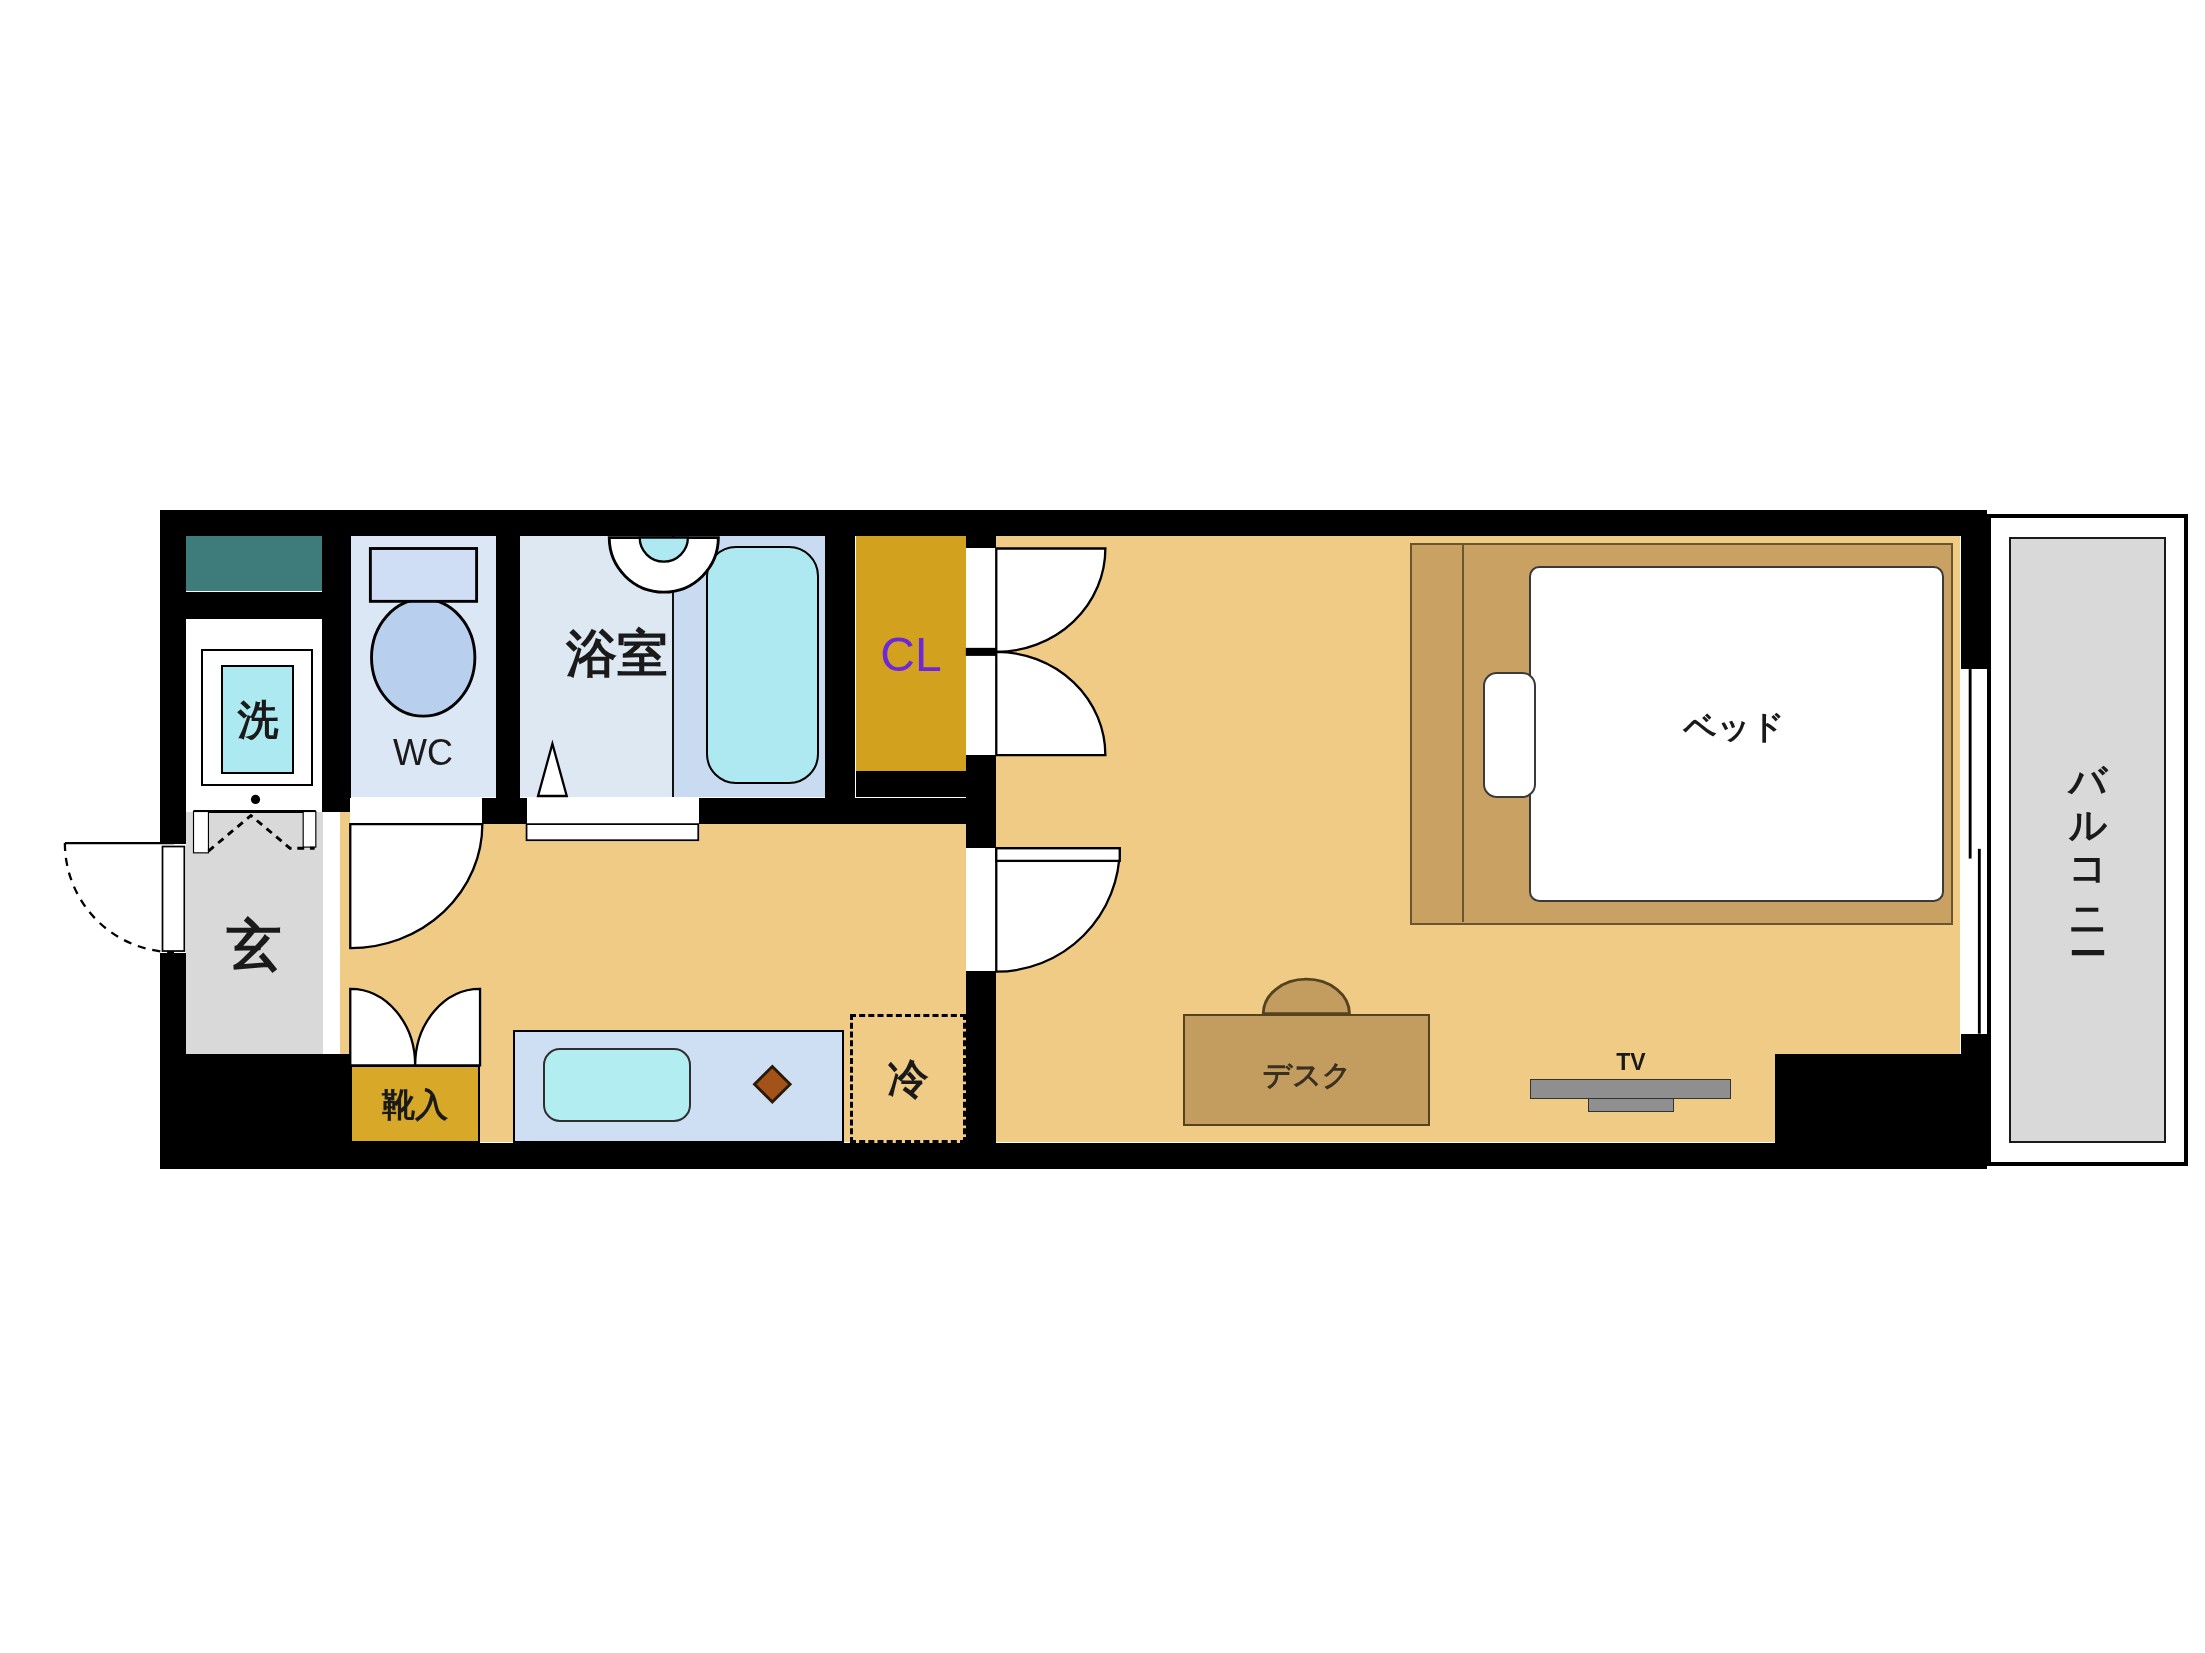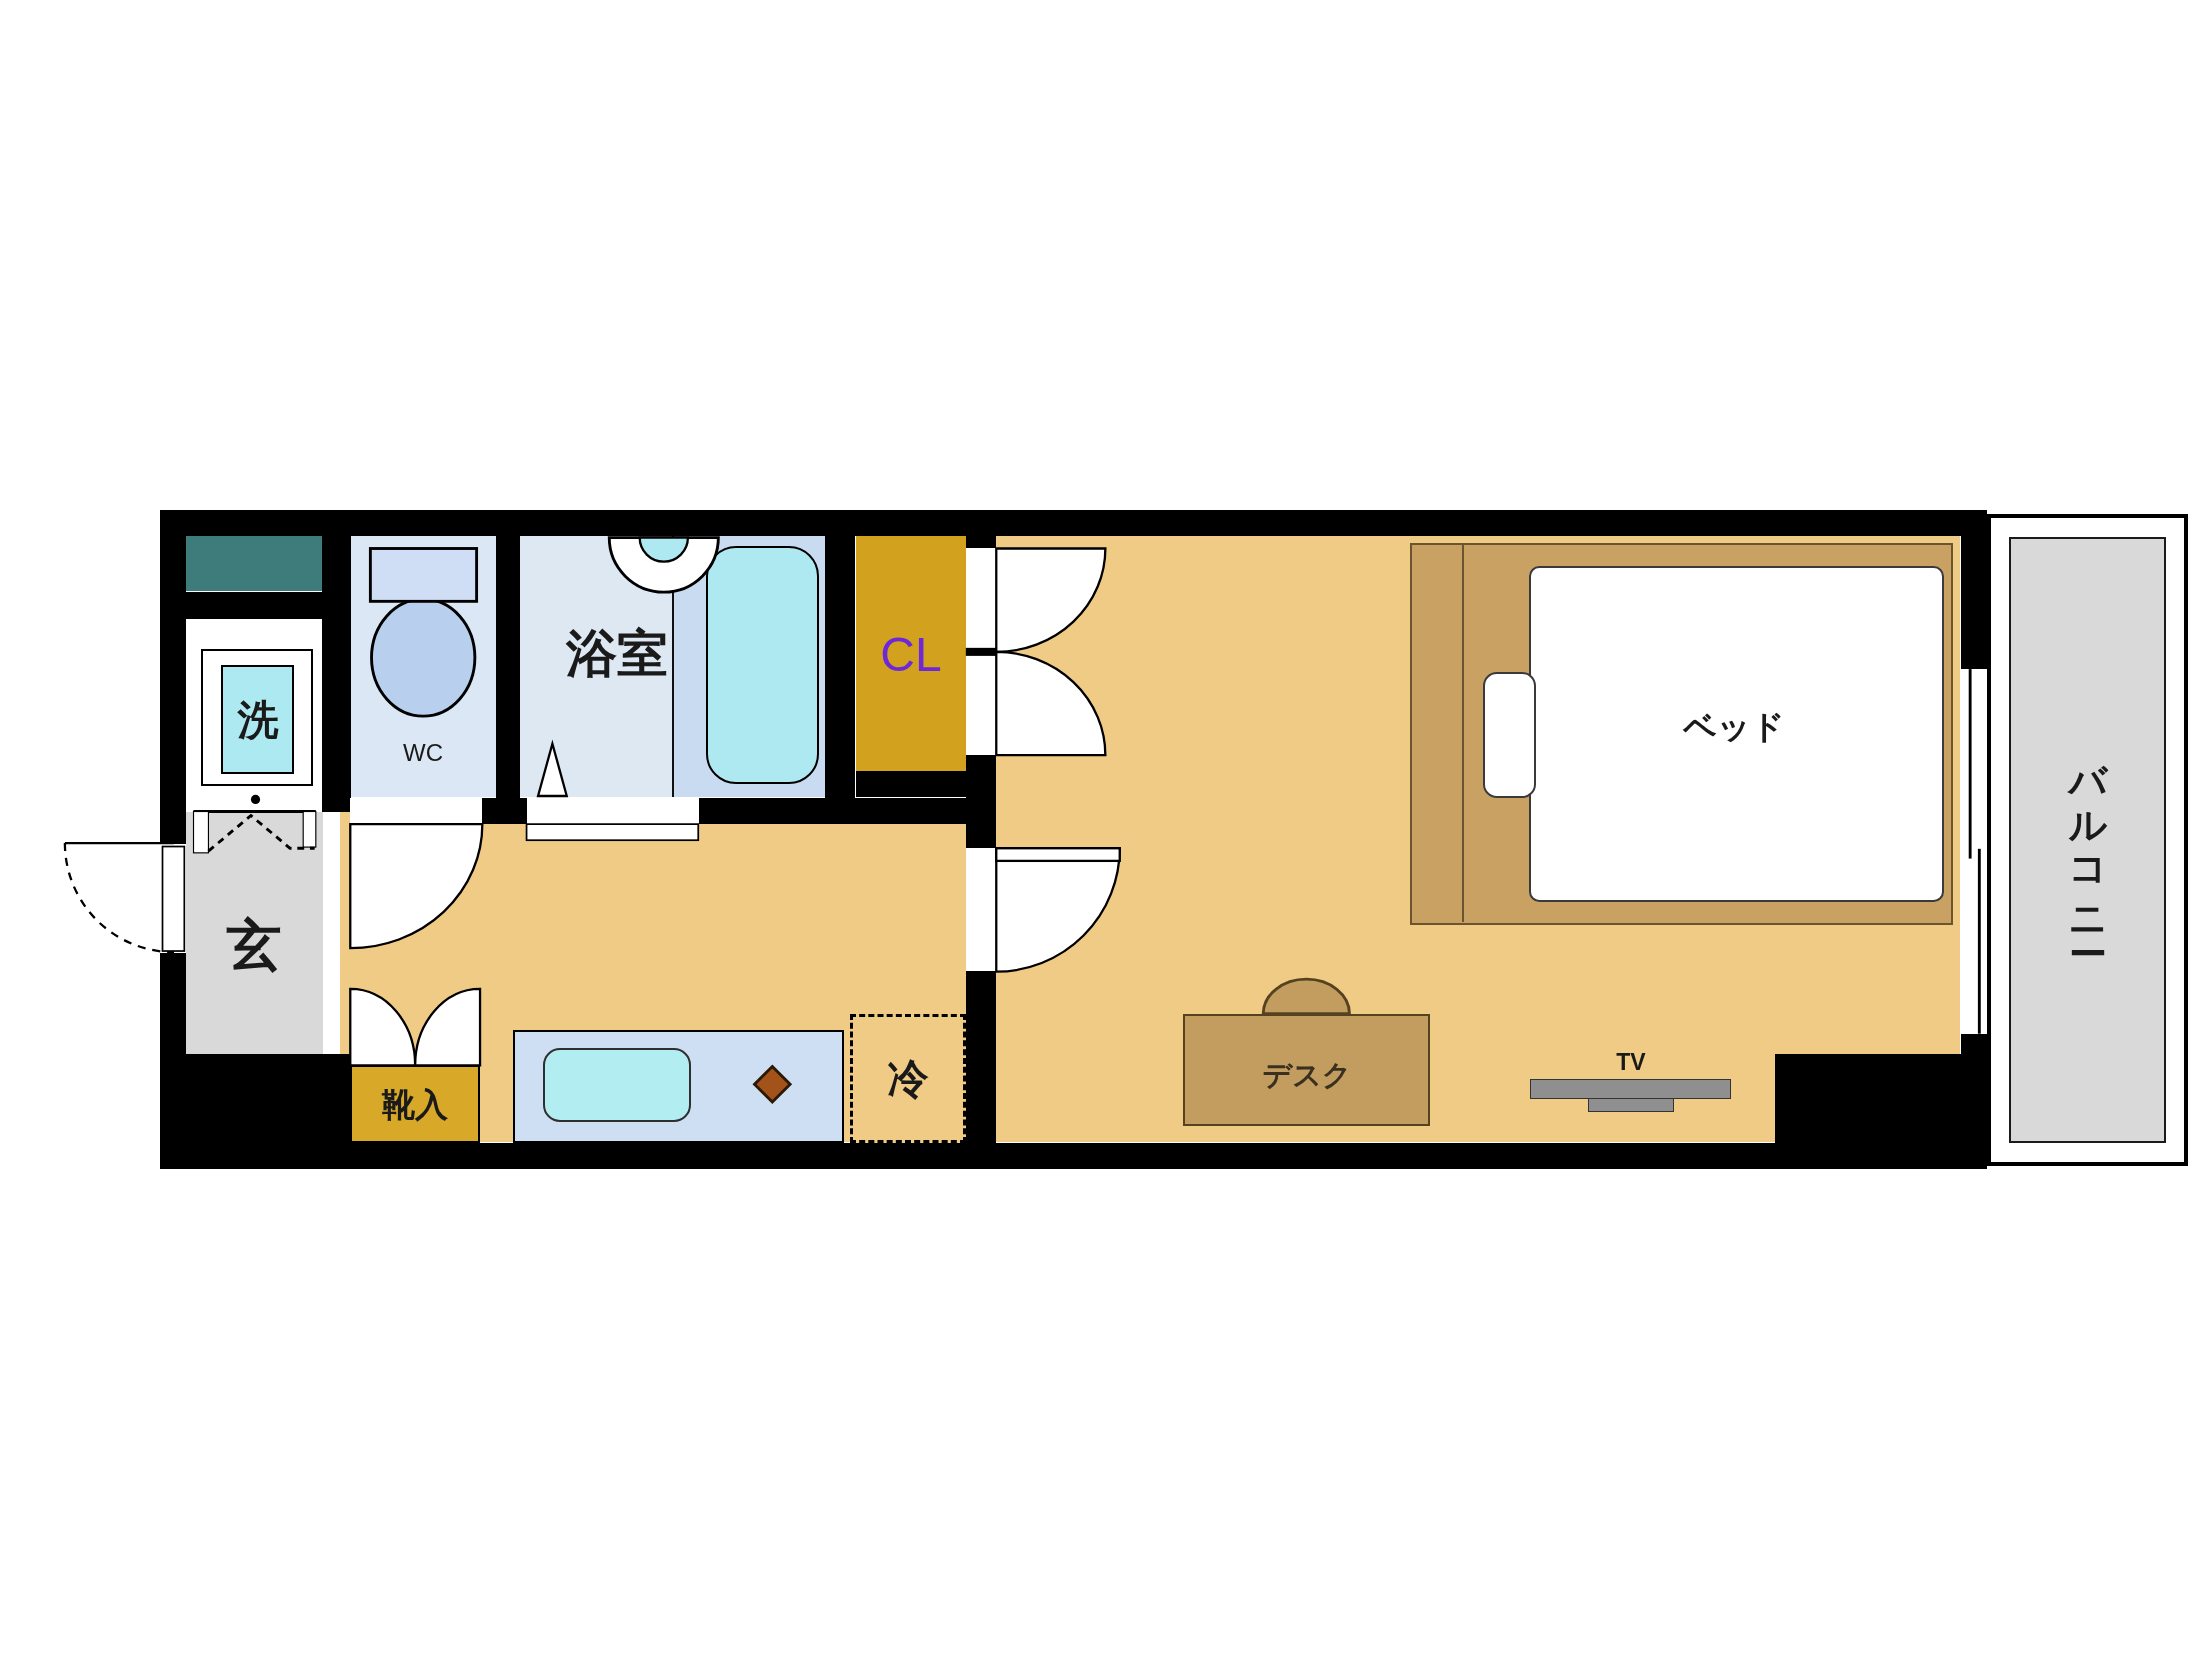--- a/index.html
+++ b/index.html
@@ -131,21 +131,21 @@
 
   <line x1="3431" y1="1165" x2="3431" y2="1495" stroke="#000" stroke-width="5"></line>
   <line x1="3447" y1="1478" x2="3447" y2="1800" stroke="#000" stroke-width="5"></line>
 
   <path d="M2200,1765 A75,60 0 0 1 2350,1765 Z" fill="#c39c60" stroke="#55431f" stroke-width="5"></path>
 
   <path d="M1345,1857 L1376,1888 L1345,1919 L1314,1888 Z" fill="#a3531a" stroke="#2a1a05" stroke-width="5"></path>
 </svg>
 
 <div class="lbl" style="left:258px;top:720px;font-size:41px;">洗</div>
-<div class="lbl" style="left:423px;top:753px;font-size:24px;font-weight:normal;">WC</div>
+<div class="lbl" style="left:423px;top:753px;font-size:36px;font-weight:normal;">WC</div>
 <div class="lbl" style="left:597px;top:653px;font-size:51px;margin-left:20px;">浴室</div>
 <div class="lbl" style="left:911px;top:655px;font-size:48px;font-weight:normal;color:#6d28d9;">CL</div>
 <div class="lbl" style="left:1734px;top:726px;font-size:33px;">ベッド</div>
 <div class="lbl lbl-v" style="left:2088px;top:838px;font-size:38px;">バルコニー</div>
 <div class="lbl" style="left:254px;top:945px;font-size:55px;">玄</div>
 <div class="lbl" style="left:415px;top:1104px;font-size:33px;">靴入</div>
 <div class="lbl" style="left:908px;top:1079px;font-size:41px;">冷</div>
 <div class="lbl" style="left:1307px;top:1075px;font-size:29px;color:#3a3020;">デスク</div>
 <div class="lbl" style="left:1631px;top:1062px;font-size:23px;">TV</div>
 

